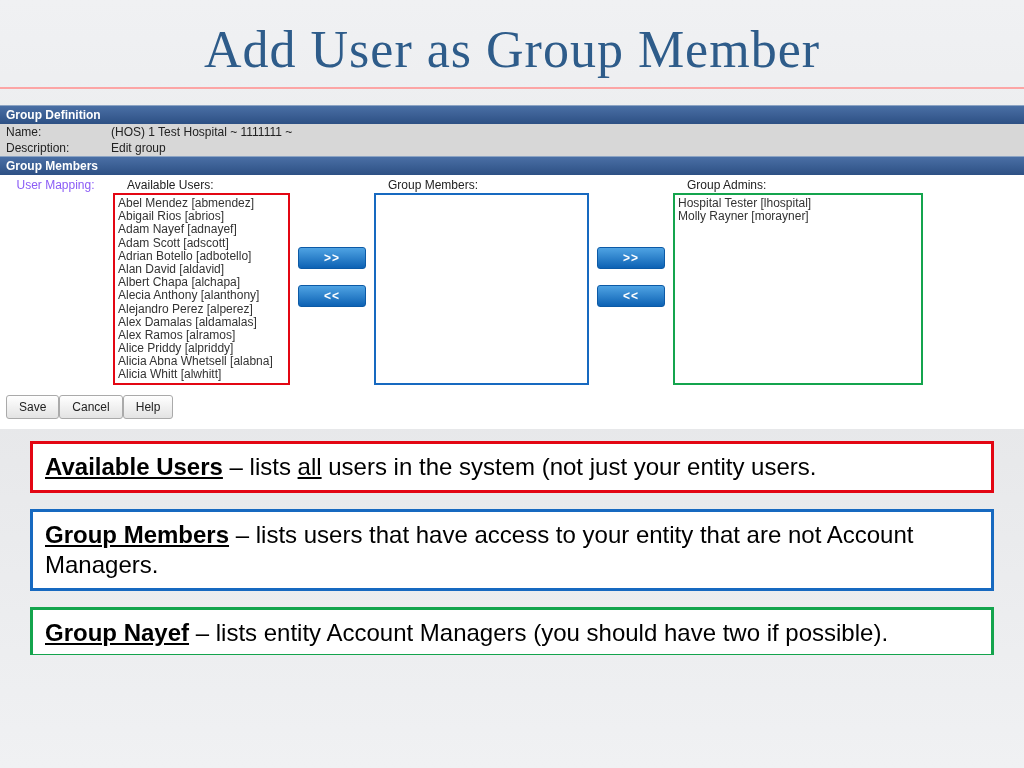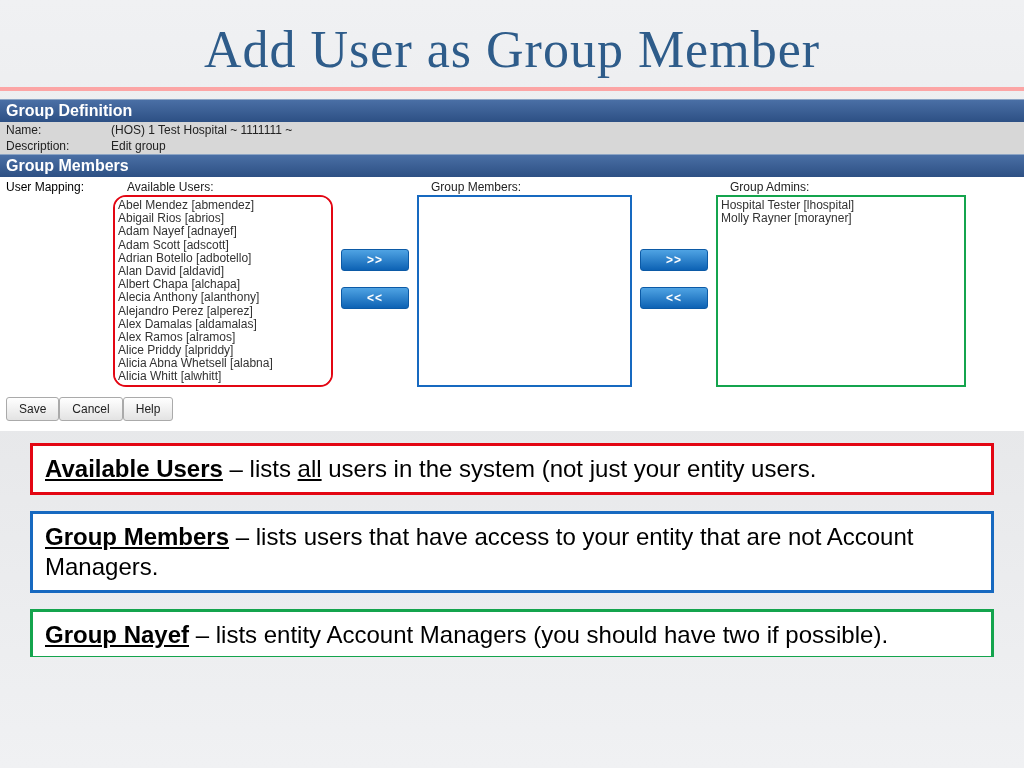--- a/index.html
+++ b/index.html
@@ -9,35 +9,35 @@
     font-family: Arial, Helvetica, sans-serif;
     font-size: 13px;
     color: #000;
   }
   .title {
     font-family: Georgia, 'Times New Roman', serif;
     font-size: 52px;
     color: #2E5C8A;
     text-align: center;
     padding: 20px 0 8px 0;
-    border-bottom: 4px solid #fca5a5;
-    margin-bottom: 8px;
+    border-bottom: 2px solid #fca5a5;
+    margin-bottom: 16px;
     letter-spacing: 1px;
   }
   .panel {
     background: #fff;
     font-size: 12px;
     color: #333;
     padding-bottom: 6px;
   }
   .section-header {
     background: linear-gradient(to bottom, #4a6fa5 0%, #2d5084 100%);
     color: #fff;
     font-weight: bold;
-    font-size: 16px;
+    font-size: 12px;
     padding: 2px 6px;
     border-top: 1px solid #8ca4c4;
   }
   .defrow {
     display: flex;
     background: #d7d7d7;
     font-size: 12px;
     padding: 1px 6px;
   }
   .defrow .lbl { width: 105px; color: #222; }
@@ -46,43 +46,44 @@
     display: flex;
     padding: 2px 6px 0 6px;
     background: #fff;
     gap: 8px;
     align-items: flex-start;
   }
   .mapping-label {
     width: 99px;
     flex: 0 0 99px;
     font-size: 12px;
-    color: #000000;
+    color: #8b5cf6;
     padding-top: 1px;
+    text-align: center;
   }
   .col {
     display: flex;
     flex-direction: column;
   }
   .col-label {
     font-size: 12px;
     color: #222;
     padding: 1px 2px;
     margin-left: 12px;
   }
   .listbox {
     border: 2px solid;
     background: #fff;
     height: 192px;
     overflow-y: scroll;
     padding: 2px 2px;
     font-size: 12px;
     line-height: 1.1;
   }
-  .listbox.red { border-color: #e30613; width: 220px; border-radius: 13px;}
+  .listbox.red { border-color: #e30613; width: 177px;}
   .listbox.blue { border-color: #1769c0; width: 215px; }
   .listbox.green { border-color: #14a44d; width: 250px; }
   .listbox .item { white-space: nowrap; cursor: default; padding: 0 1px; }
   .arrows {
     display: flex;
     flex-direction: column;
     gap: 16px;
     justify-content: center;
     margin-top: 70px;
     width: 68px;

